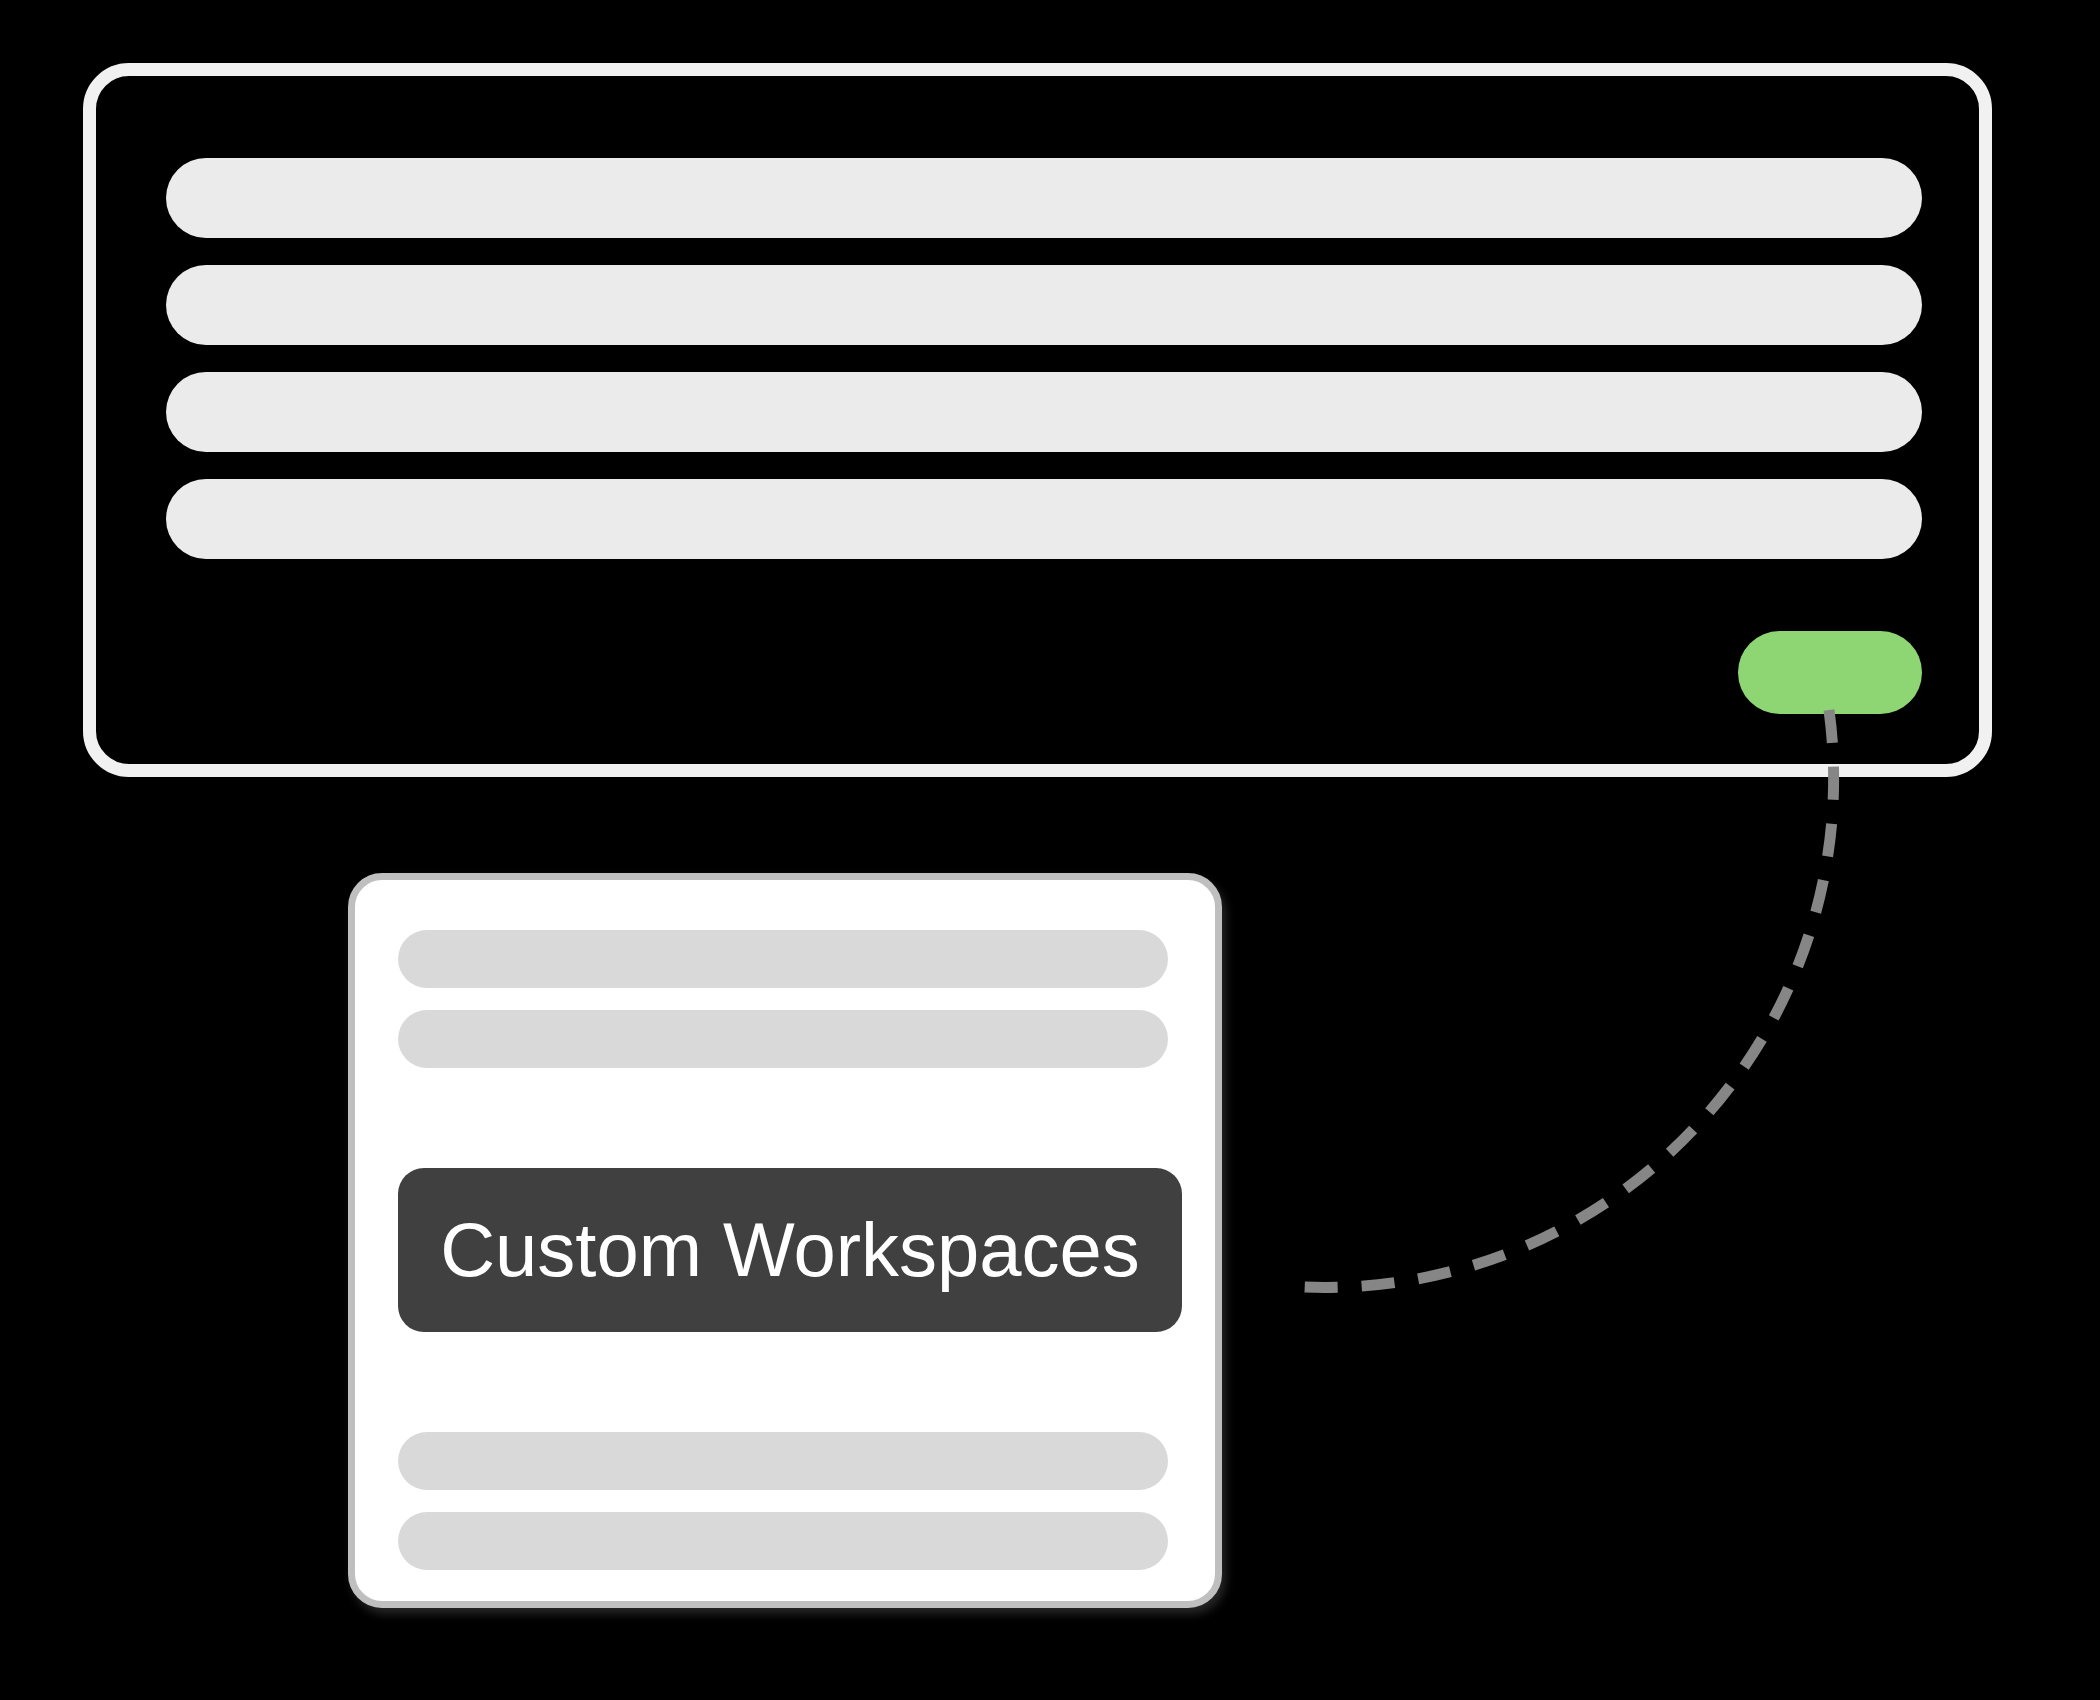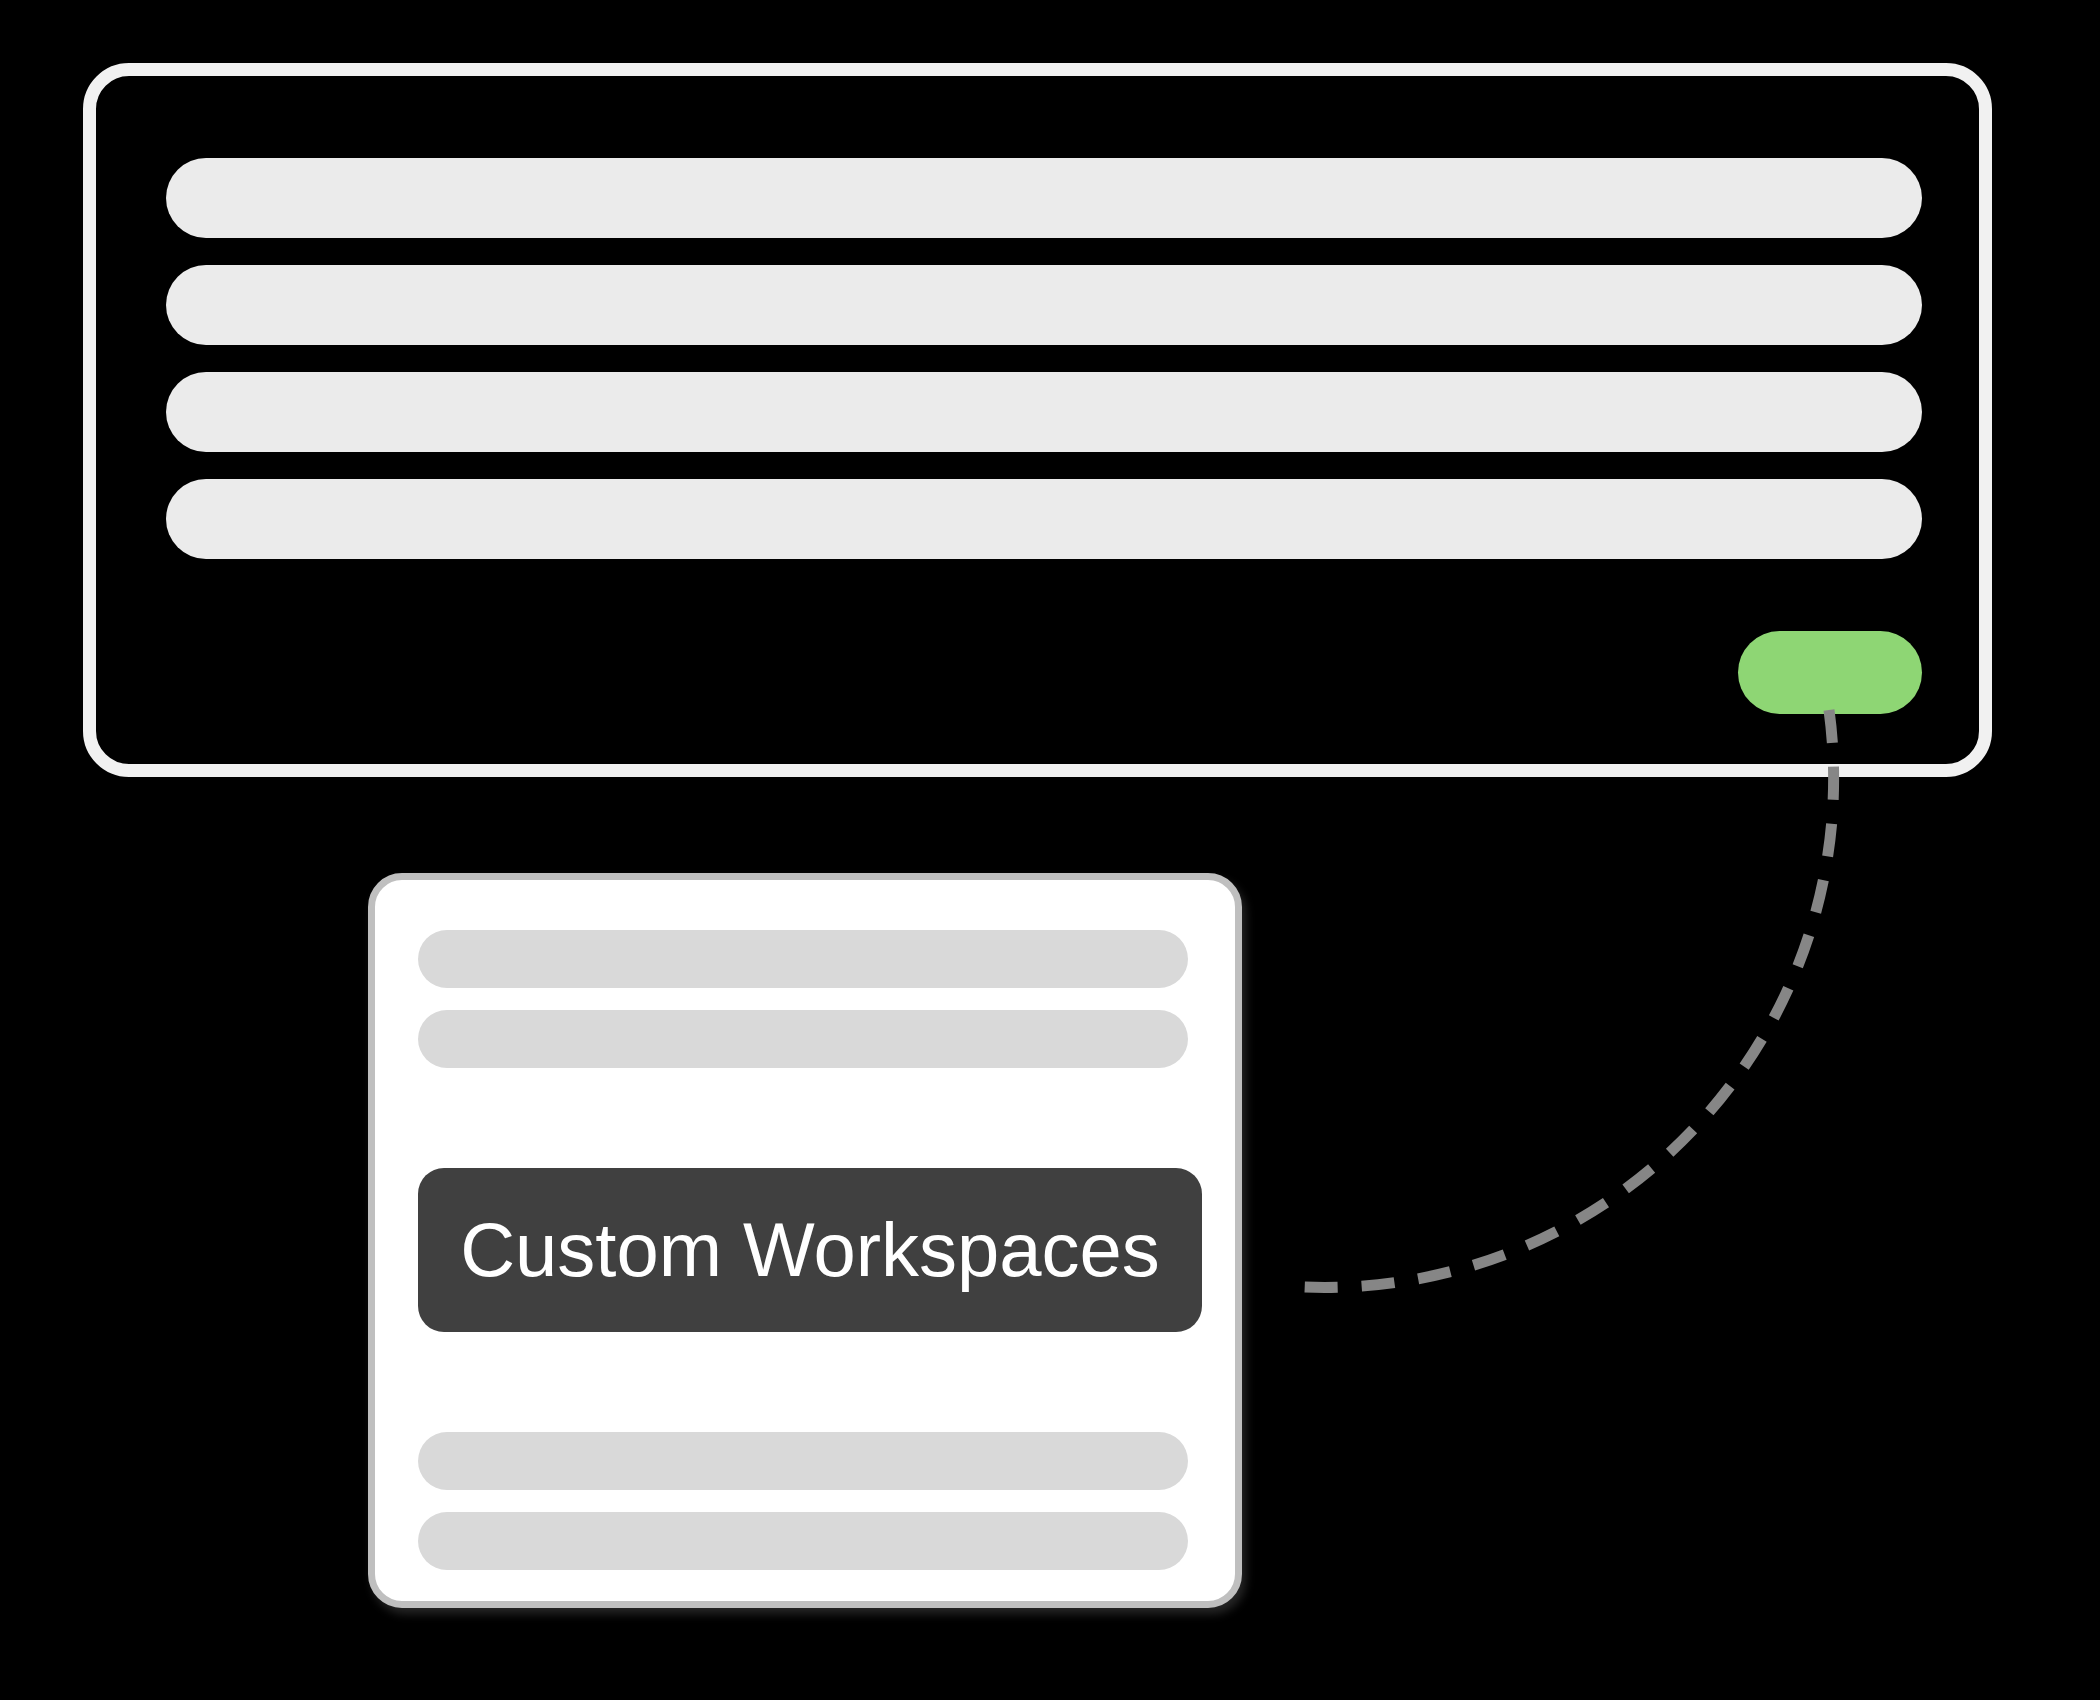--- a/index.html
+++ b/index.html
@@ -65,21 +65,21 @@
   .connector-path {
     fill: none;
     stroke: var(--connector, #868686);
     stroke-width: 11px;
     stroke-dasharray: 33 24;
   }
 
   
   .card {
     position: absolute;
-    left: 368px;
+    left: 348px;
     top: 873px;
     width: 874px;
     height: 735px;
     box-sizing: border-box;
     background: var(--card-bg, #ffffff);
     border: 7px solid var(--card-border, #bfbfbf);
     border-radius: 34px;
     box-shadow: 4px 6px 10px rgba(110, 110, 110, 0.35);
   }
   .card-inner {

